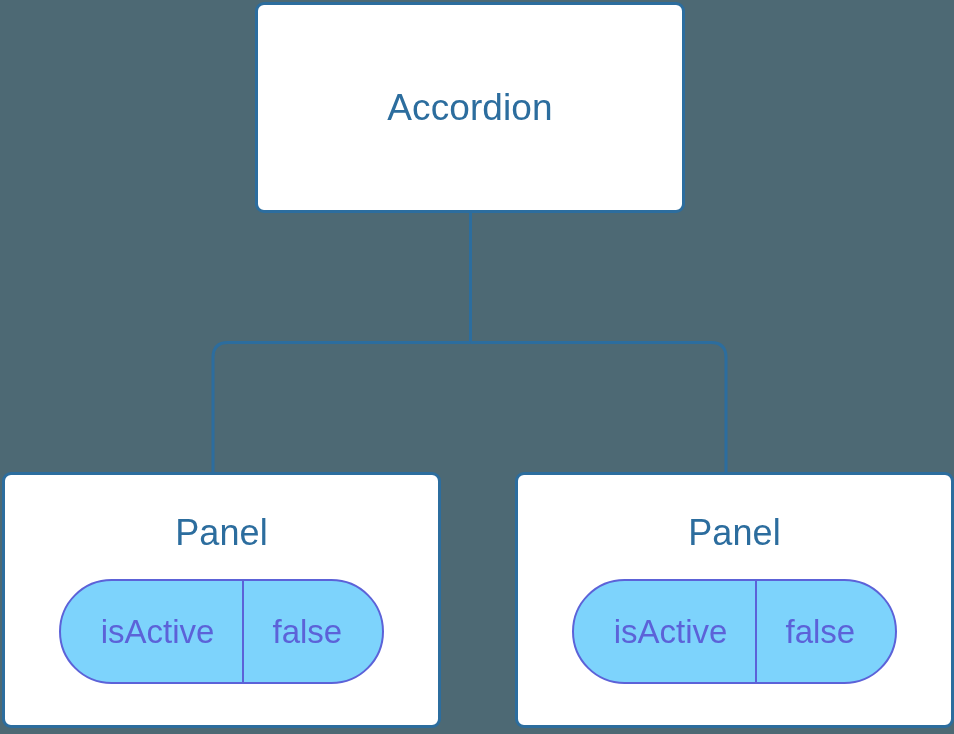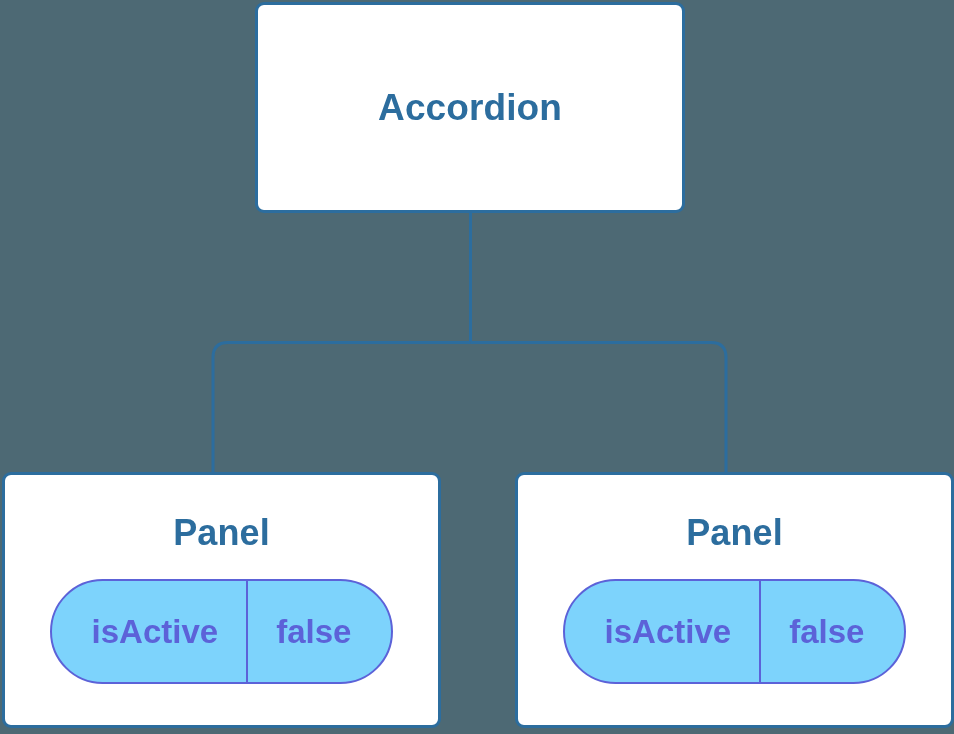--- a/index.html
+++ b/index.html
@@ -10,21 +10,20 @@
     width: 954px;
     height: 734px;
     background: #4d6974;
     font-family: "Liberation Sans", sans-serif;
     overflow: hidden;
   }
   #stage {
     position: relative;
     width: 954px;
     height: 731px;
-    font-weight: bold;
   }
 
   
   #edges {
     position: absolute;
     left: 0;
     top: 0;
     width: 954px;
     height: 734px;
   }

